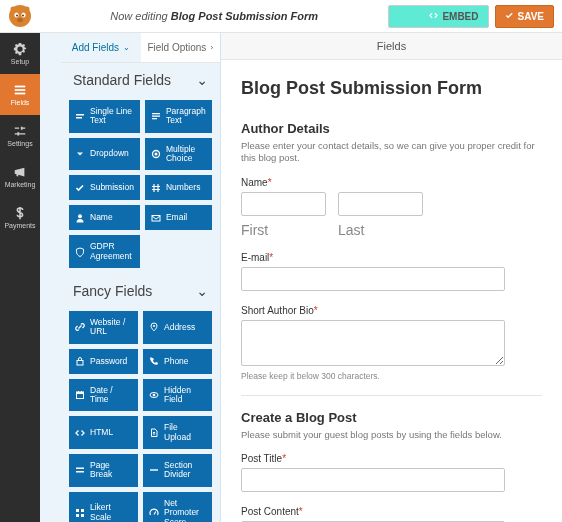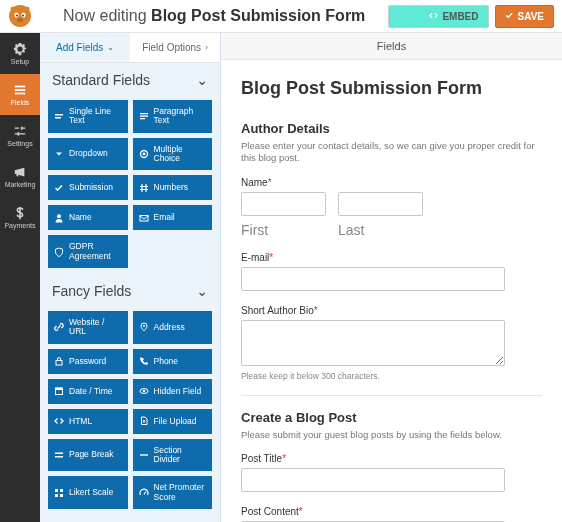--- a/index.html
+++ b/index.html
@@ -1,30 +1,30 @@
 <!DOCTYPE html>
 <html><head>
 <meta charset="utf-8">
 <style>
 * { box-sizing: border-box; margin: 0; padding: 0; font-family: -apple-system, "Segoe UI", Helvetica, Arial, sans-serif; }
 body { width: 562px; height: 522px; overflow: hidden; background: #fff; font-size: 11px; color: #444; }
 .topbar { height: 33px; display: flex; align-items: center; padding: 0 8px 0 8px; border-bottom: 1px solid #e4e4e4; }
 .logo { width: 24px; height: 24px; margin-right: 8px; }
-.topbar-title { flex: 1; text-align: center; font-size: 16px; color: #555; }
+.topbar-title { flex: 1; text-align: center; font-size: 11px; color: #555; font-style: italic; }
 .topbar-title .bold { font-weight: 700; color: #333; }
 .btn { font-size: 10px; padding: 5px 9px; border-radius: 2px; cursor: pointer; display: inline-flex; align-items: center; gap: 4px; font-weight: 600; }
 .btn-embed { background: #5eead4; border: 1px solid #ccc; color: #555; margin-right: 6px; padding-left: 40px; }
 .btn-save { background: #e27730; border: 1px solid #c4691e; color: #fff; }
 .main { display: flex; height: calc(522px - 33px); }
 .rail { width: 40px; background: #2d2d2d; display: flex; flex-direction: column; }
 .rail-item { height: 41px; display: flex; flex-direction: column; align-items: center; justify-content: center; color: #cfcfcf; font-size: 7px; cursor: pointer; gap: 2px; }
 .rail-item.active { background: #e27730; color: #fff; }
 .rail-ico { width: 14px; height: 14px; display: flex; align-items: center; justify-content: center; }
 .rail-ico svg { width: 14px; height: 14px; fill: currentColor; }
-.sidebar { width: 181px; background: #ebf3fb; display: flex; flex-direction: column; border-right: 1px solid #d6e2f0; }
+.sidebar { width: 181px; background: #ebf3fb; display: flex; flex-direction: column; border-right: 1px solid #d6e2f0; padding-left: 21px; }
 .tabs { display: flex; height: 30px; background: #fff; border-bottom: 1px solid #e6e6e6; }
 .tab { flex: 1; display: flex; align-items: center; justify-content: center; font-size: 10px; color: #666; cursor: pointer; gap: 4px; }
 .tab.active { background: #ebf3fb; color: #0371a1; }
 .tab-chevron { font-size: 8px; }
 .panel-scroll { flex: 1; overflow-y: auto; padding: 0 8px 8px 8px; }
 .panel-scroll::-webkit-scrollbar{width:0}
 .section-head { display: flex; align-items: center; justify-content: space-between; padding: 9px 4px; font-size: 14px; color: #444; cursor: pointer; }
 .field-grid { display: grid; grid-template-columns: 1fr 1fr; gap: 5px; padding: 3px 0 6px 0; }
 .field-btn { background: #0e6cad; color: #fff; font-size: 8.5px; padding: 7px 6px; border-radius: 0; display: flex; align-items: center; gap: 5px; cursor: pointer; line-height: 1.1; min-height: 25px; }
 .field-btn .fi { width: 10px; height: 10px; display:flex; align-items:center; justify-content:center; flex-shrink:0; }

